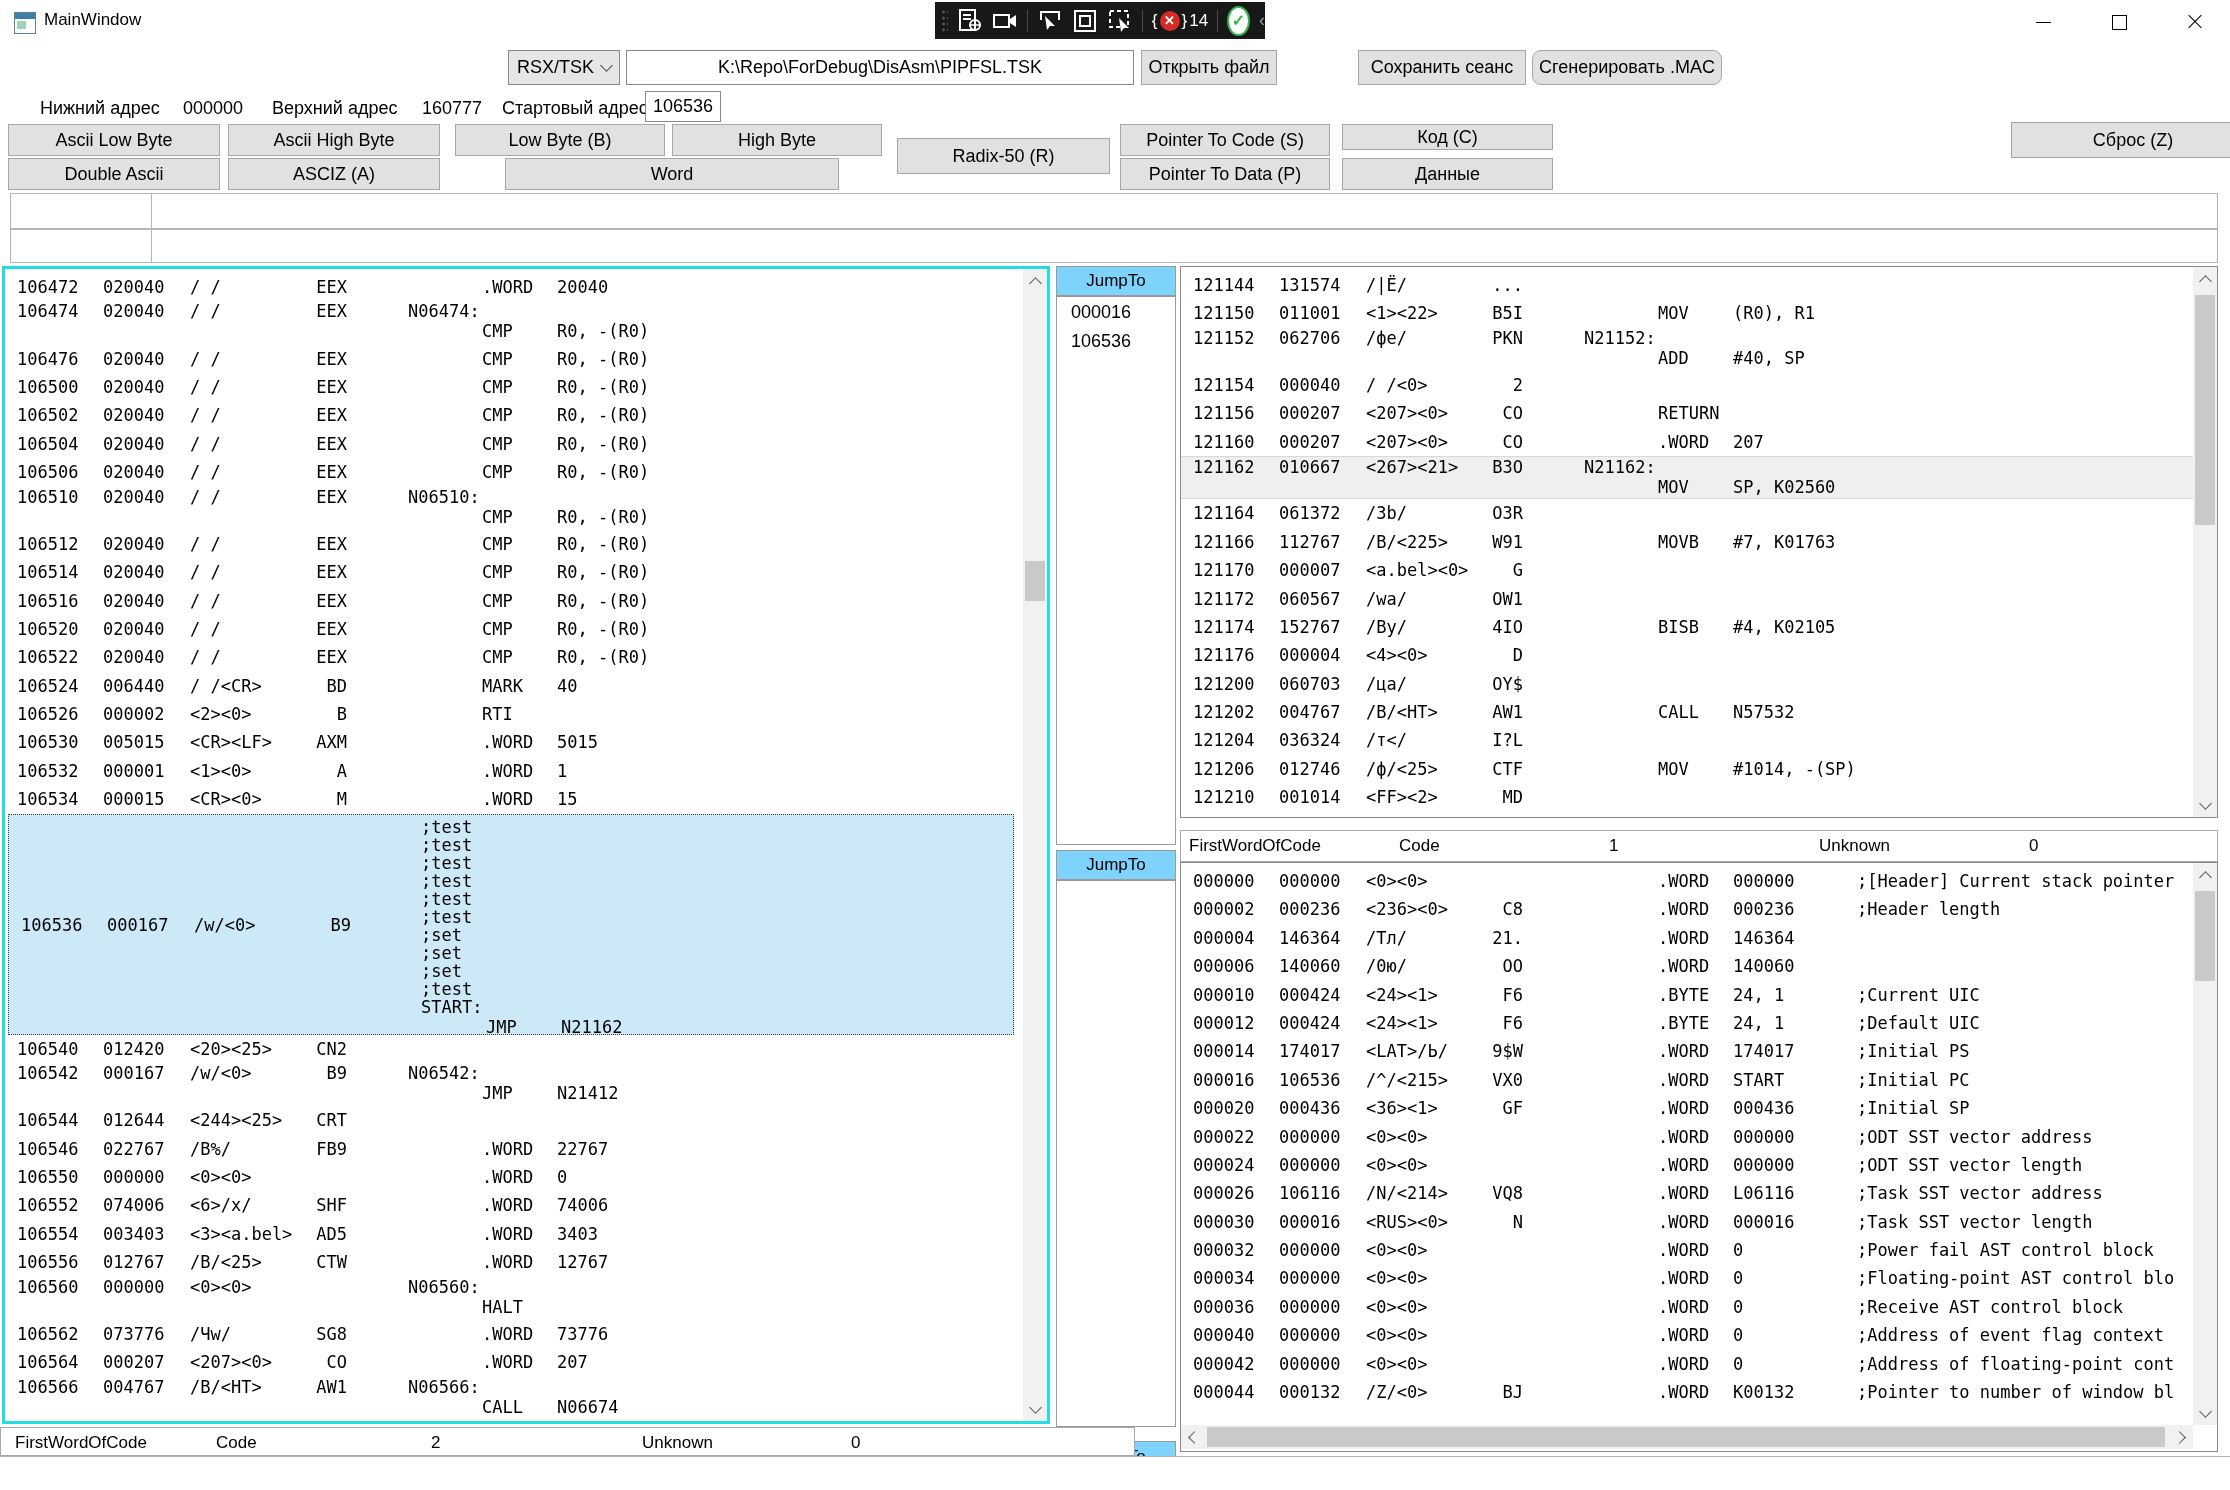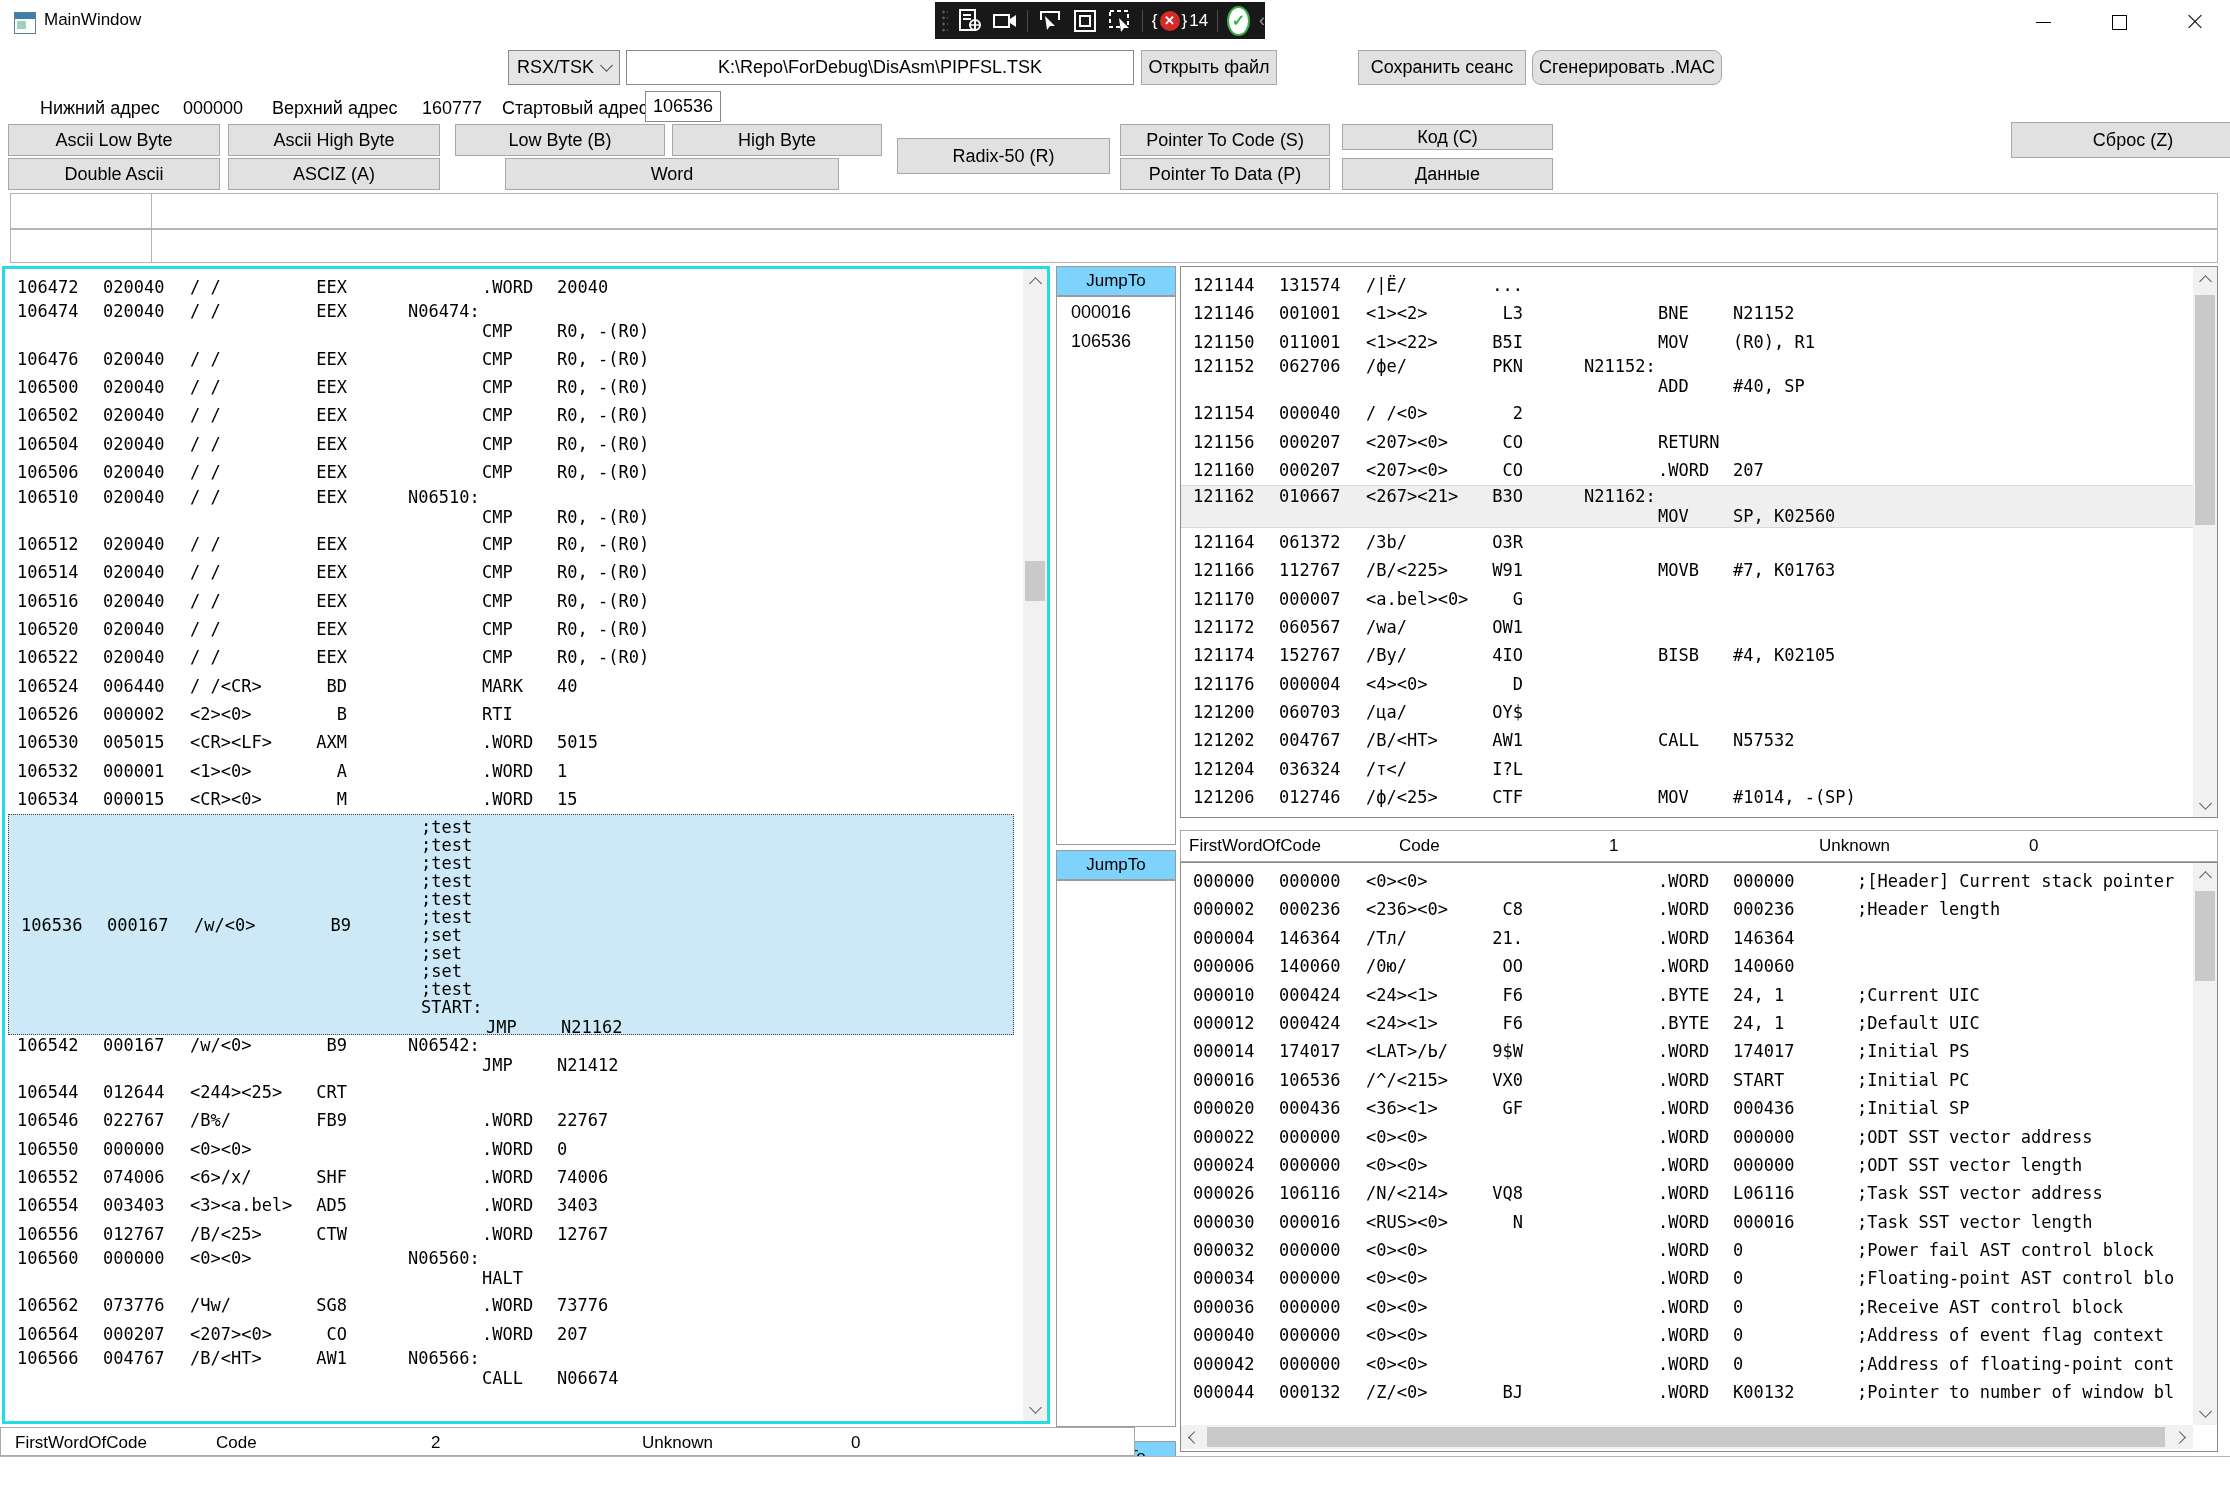--- a/index.html
+++ b/index.html
@@ -346,20 +346,26 @@
           <span class="selline" style="top:76px">;test</span>
           <span class="selline" style="top:94px">;test</span>
           <span class="selline" style="top:112px">;set</span>
           <span class="selline" style="top:130px">;set</span>
           <span class="selline" style="top:148px">;set</span>
           <span class="selline" style="top:166px">;test</span>
           <span class="selline" style="top:184px">START:</span>
           <span class="cm" style="top:204px">JMP</span>
           <span class="co" style="top:204px">N21162</span>
         </div>
+        <div class="lrow">
+          <span class="ca">106540</span>
+          <span class="cv">012420</span>
+          <span class="cs">&lt;20&gt;&lt;25&gt;</span>
+          <span class="cr">CN2</span>
+        </div>
         <div class="lrow lab">
           <span class="ca">106542</span>
           <span class="cv">000167</span>
           <span class="cs">/w/&lt;0&gt;</span>
           <span class="cr">B9</span>
           <span class="clb">N06542:</span>
           <span class="cm">JMP</span>
           <span class="co">N21412</span>
         </div>
         <div class="lrow">
@@ -462,28 +468,20 @@
 
   <div class="abs" id="right-top-panel">
     <div class="rows" id="rt-rows">
         <div class="lrow">
           <span class="ca">121144</span>
           <span class="cv">131574</span>
           <span class="cs">/|Ё/</span>
           <span class="cr">...</span>
         </div>
         <div class="lrow">
-          <span class="ca">121146</span>
-          <span class="cv">001001</span>
-          <span class="cs">&lt;1&gt;&lt;2&gt;</span>
-          <span class="cr">L3</span>
-          <span class="cm">BNE</span>
-          <span class="co">N21152</span>
-        </div>
-        <div class="lrow">
           <span class="ca">121150</span>
           <span class="cv">011001</span>
           <span class="cs">&lt;1&gt;&lt;22&gt;</span>
           <span class="cr">B5I</span>
           <span class="cm">MOV</span>
           <span class="co">(R0), R1</span>
         </div>
         <div class="lrow lab">
           <span class="ca">121152</span>
           <span class="cv">062706</span>

